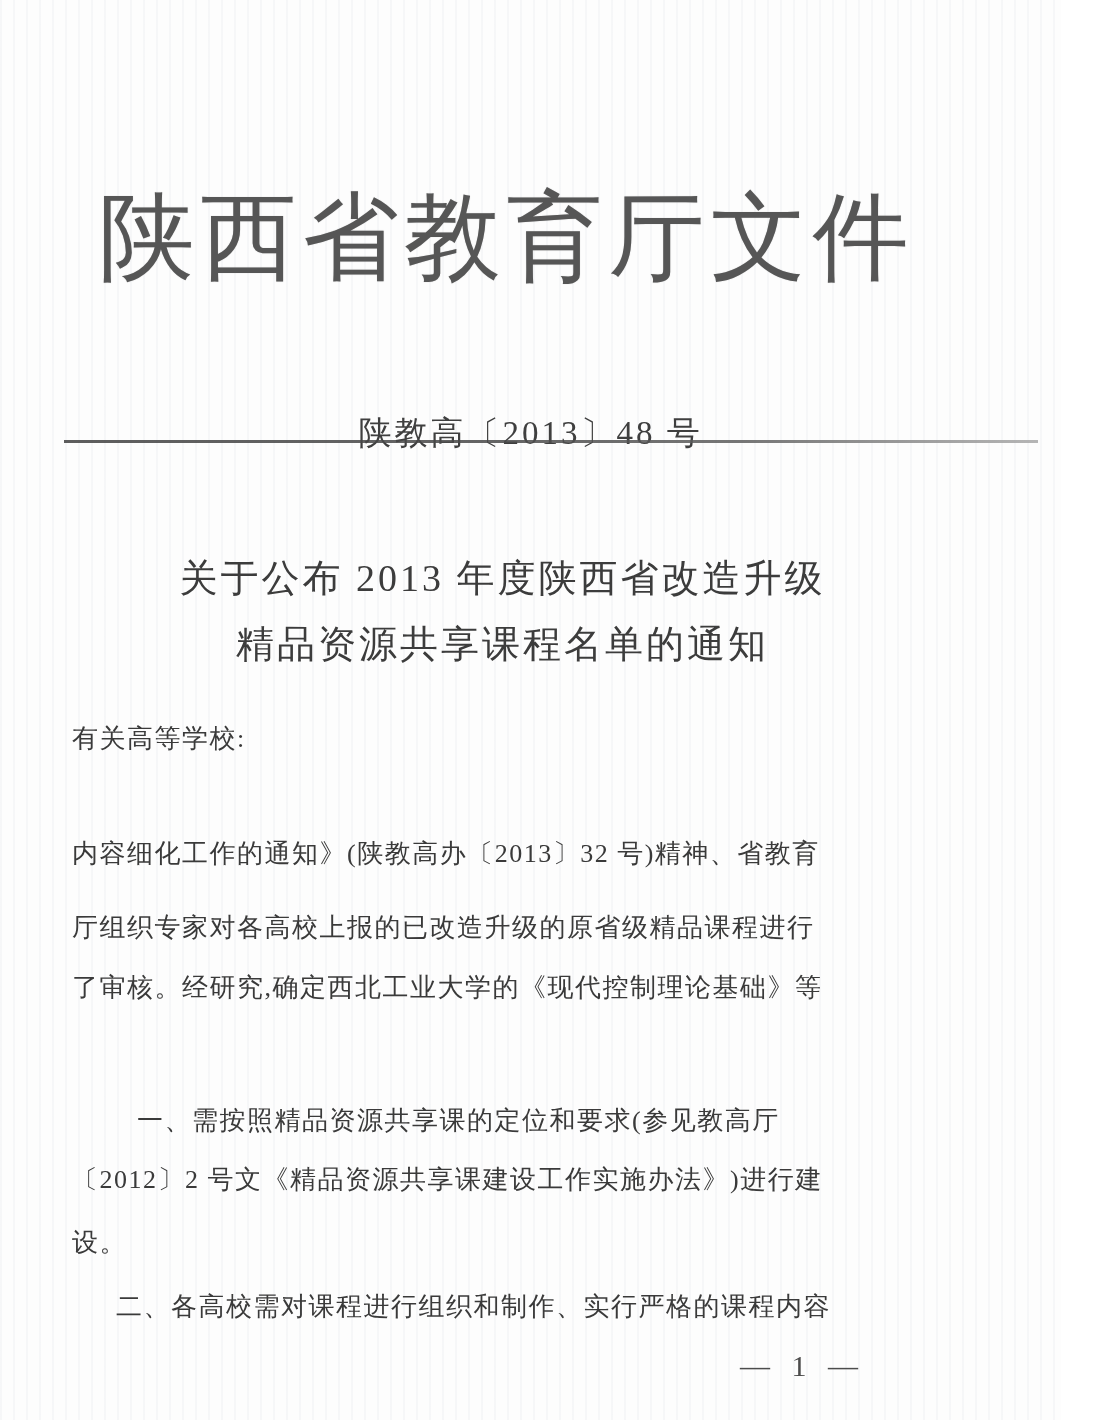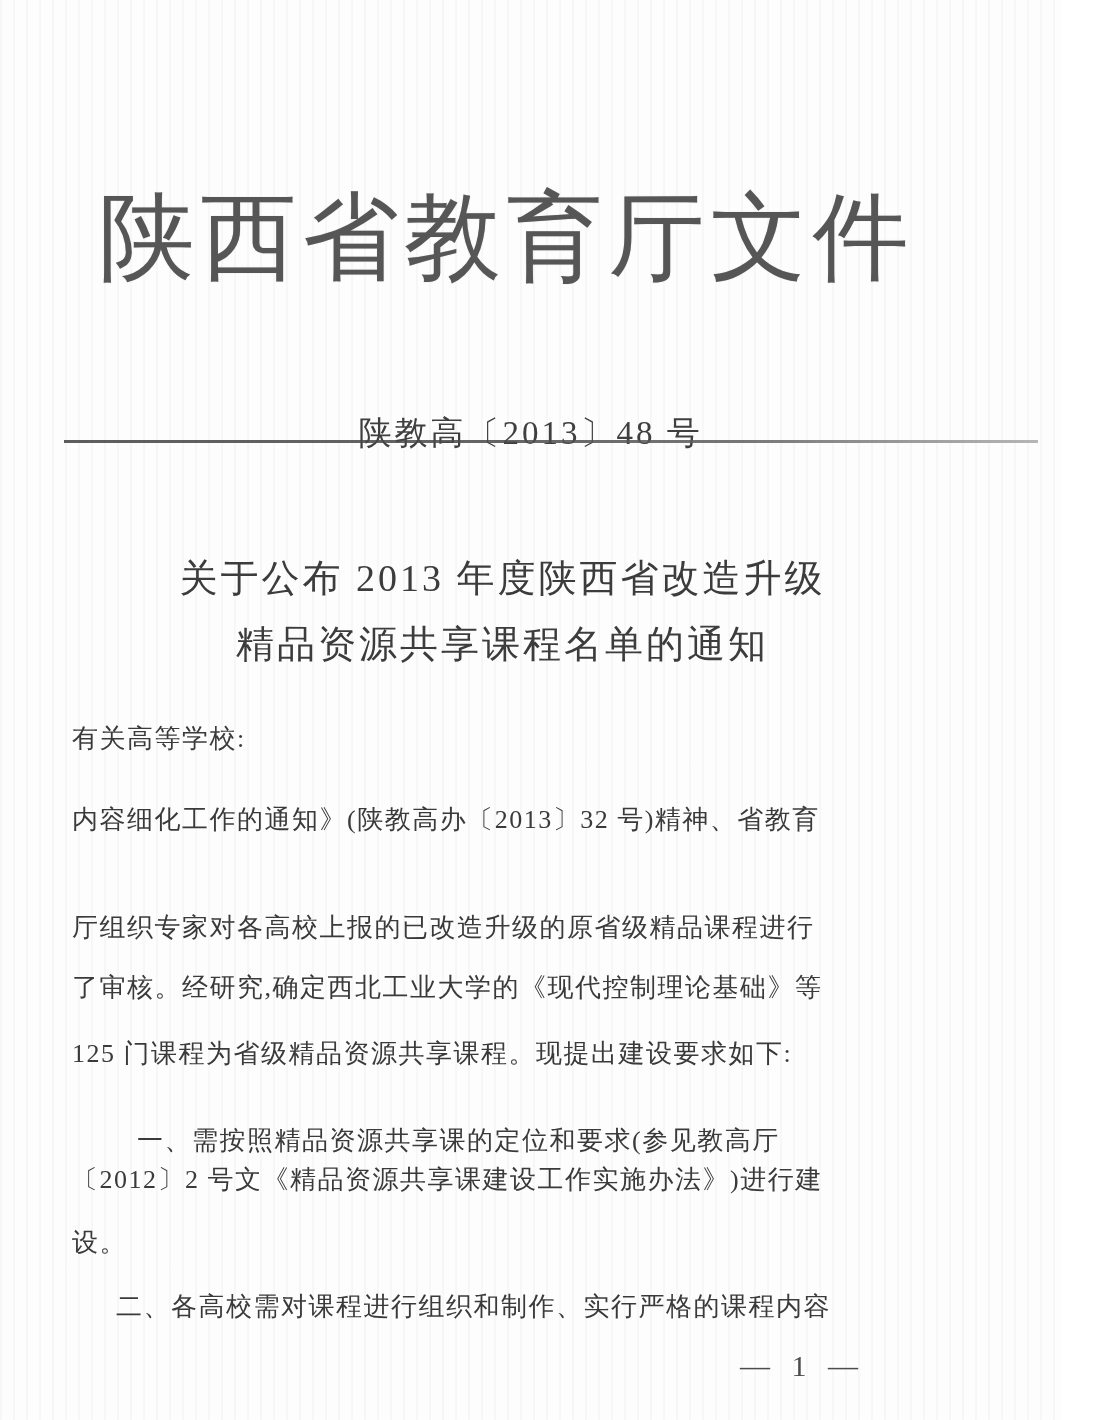--- a/index.html
+++ b/index.html
@@ -82,25 +82,25 @@
     font-size: 26px;
     line-height: 40px;
     letter-spacing: 1.5px;
     color: #3a3a3a;
     white-space: nowrap;
   }
 
   .salutation { top: 719px; }
 
   .bl-0 { top: 789px;  left: 137px; }
-  .bl-1 { top: 800px; }
+  .bl-1 { top: 834px; }
   .bl-2 { top: 908px; }
   .bl-3 { top: 968px; }
   .bl-4 { top: 1034px; }
-  .bl-5 { top: 1101px; left: 137px; margin-top: 20px; }
+  .bl-5 { top: 1101px; left: 137px; }
   .bl-6 { top: 1160px; text-align: center; }
   .bl-7 { top: 1223px; }
   .bl-8 { top: 1287px; left: 116px; }
 
   .page-number {
     position: absolute;
     top: 1349px;
     right: 196px;
     font-size: 30px;
     letter-spacing: 7px;
@@ -122,21 +122,20 @@
   <div class="notice-title">
     <div>关于公布 2013 年度陕西省改造升级</div>
     <div>精品资源共享课程名单的通知</div>
   </div>
 
   <div class="body-line salutation">有关高等学校:</div>
 
   <div class="body-line bl-1">内容细化工作的通知》(陕教高办〔2013〕32 号)精神、省教育</div>
   <div class="body-line bl-3">了审核。经研究,确定西北工业大学的《现代控制理论基础》等</div>
   <div class="body-line bl-2">厅组织专家对各高校上报的已改造升级的原省级精品课程进行</div>
-  <div class="body-line bl-4">125 门课程为省级精品资源共享课程。现提出建设要求如下:</div>
   <div class="body-line bl-5">一、需按照精品资源共享课的定位和要求(参见教高厅</div>
   <div class="body-line bl-6">〔2012〕2 号文《精品资源共享课建设工作实施办法》)进行建</div>
   <div class="body-line bl-7">设。</div>
   <div class="body-line bl-8">二、各高校需对课程进行组织和制作、实行严格的课程内容</div>
 
   <div class="page-number">— 1 —</div>
 
 </div>
 
 </body></html>

